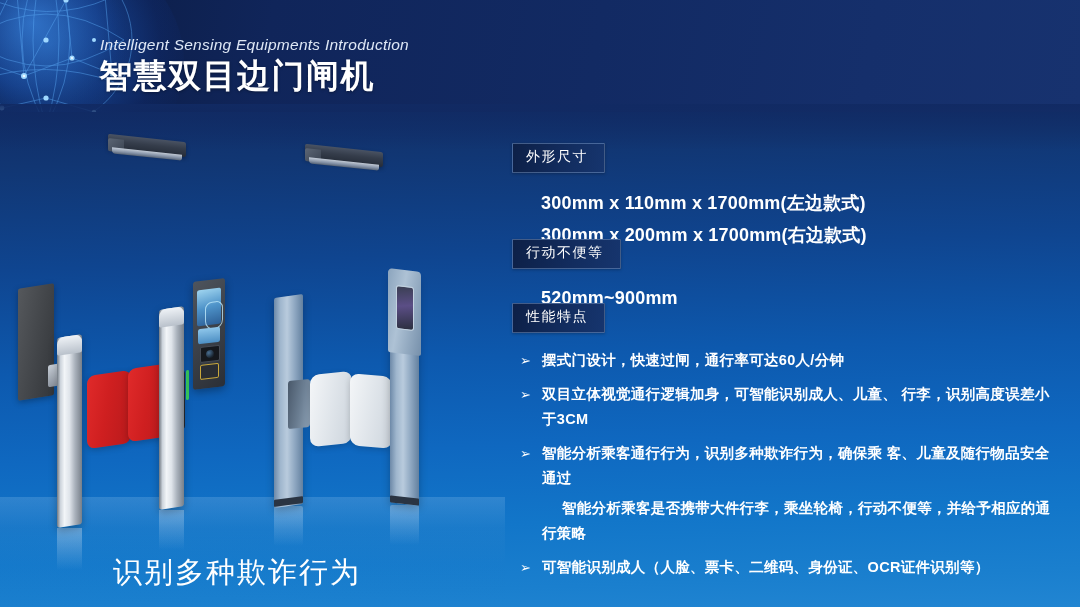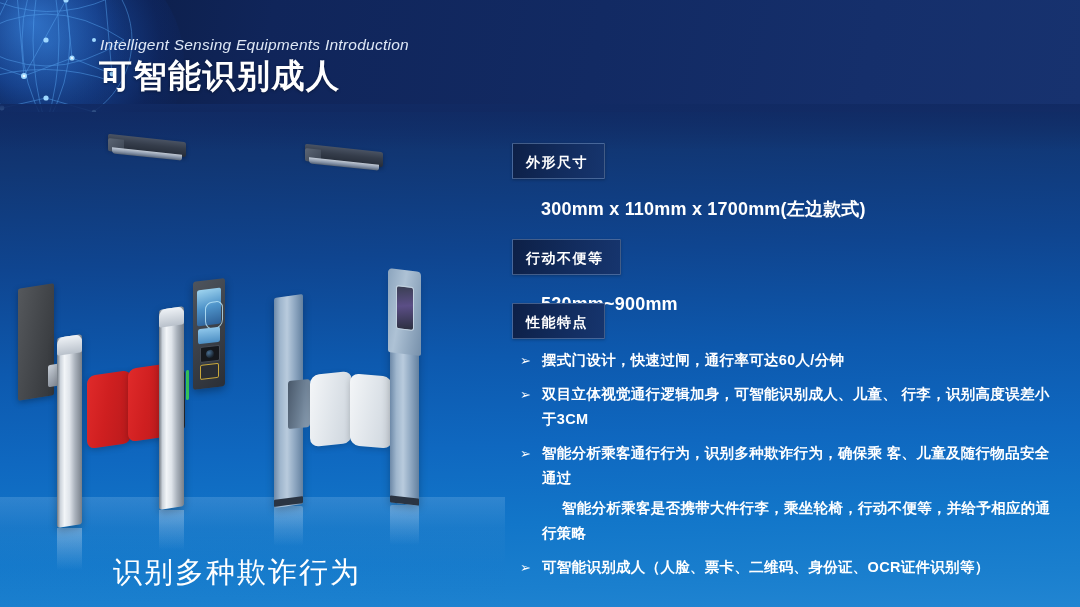--- a/index.html
+++ b/index.html
@@ -327,23 +327,23 @@
   }
 
   
   .content { position: absolute; left: 512px; top: 143px; width: 552px; }
   .badge {
     display: inline-block;
     background: linear-gradient(100deg, #0d2047 0%, #122c5e 55%, #16356e 100%);
     border: 1px solid rgba(140,175,220,0.42);
     color: #ffffff;
     font-size: 14px;
-    font-weight: bold;
+    font-weight: normal;
     letter-spacing: 1.5px;
-    padding: 10px 16px 6px 13px;
+    padding: 4px 16px 6px 13px;
     border-radius: 1px;
     box-shadow: 0 1px 3px rgba(0,0,0,0.25);
   }
   .spec-line {
     color: #ffffff;
     font-size: 18px;
     font-weight: bold;
     letter-spacing: 0.2px;
     margin-left: 29px;
   }
@@ -433,21 +433,21 @@
           <circle cx="62" cy="34" r="1.3"></circle>
             <circle cx="70" cy="128" r="1.3"></circle>
           <circle cx="20" cy="60" r="1.1"></circle>
             <circle cx="118" cy="110" r="1.1"></circle>
         </g>
       </svg>
     </div>
     <div class="eyebrow">Intelligent Sensing Equipments Introduction</div>
   </div>
   <div class="header-fade"></div>
-  <div class="title-cn">可智能识别成人</div>
+  <div class="title-cn">智慧双目边门闸机</div>
 
   <div class="floor"></div>
 
   <div class="sensor" id="sensor-left">
     <div class="body"></div>
       <div class="cap"></div>
       <div class="lens"></div>
   </div>
   <div class="sensor" id="sensor-right">
     <div class="body"></div>
@@ -496,20 +496,21 @@
   </div>
 
   <div class="caption">识别多种欺诈行为</div>
 
   <div class="content">
 
     <div class="block-dims">
       <span class="badge">外形尺寸</span>
       <div class="dims-lines">
         <div class="spec-line">300mm x 110mm x 1700mm(左边款式)</div>
+        <div class="spec-line">300mm x 200mm x 1700mm(右边款式)</div>
       </div>
     </div>
 
     <div class="block-width">
       <span class="badge">行动不便等</span>
       <div class="width-lines">
         <div class="spec-line">520mm~900mm</div>
       </div>
     </div>
 

